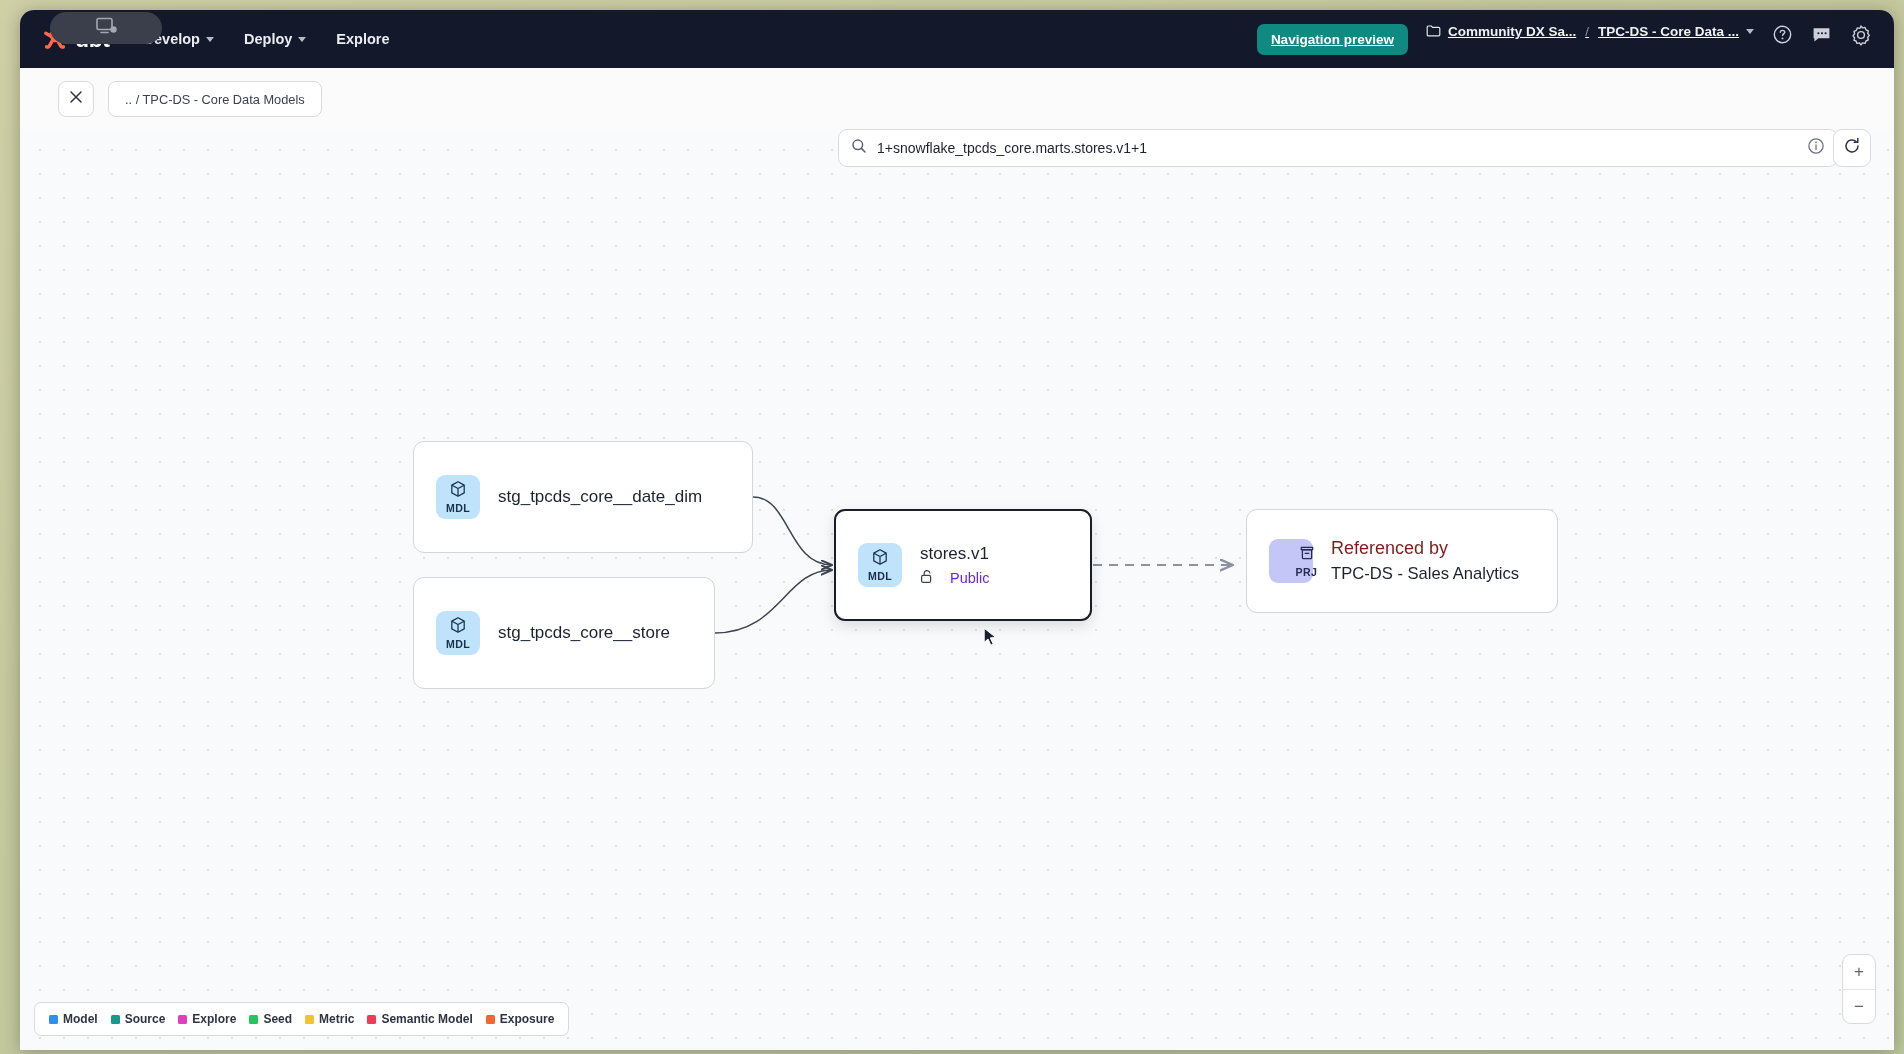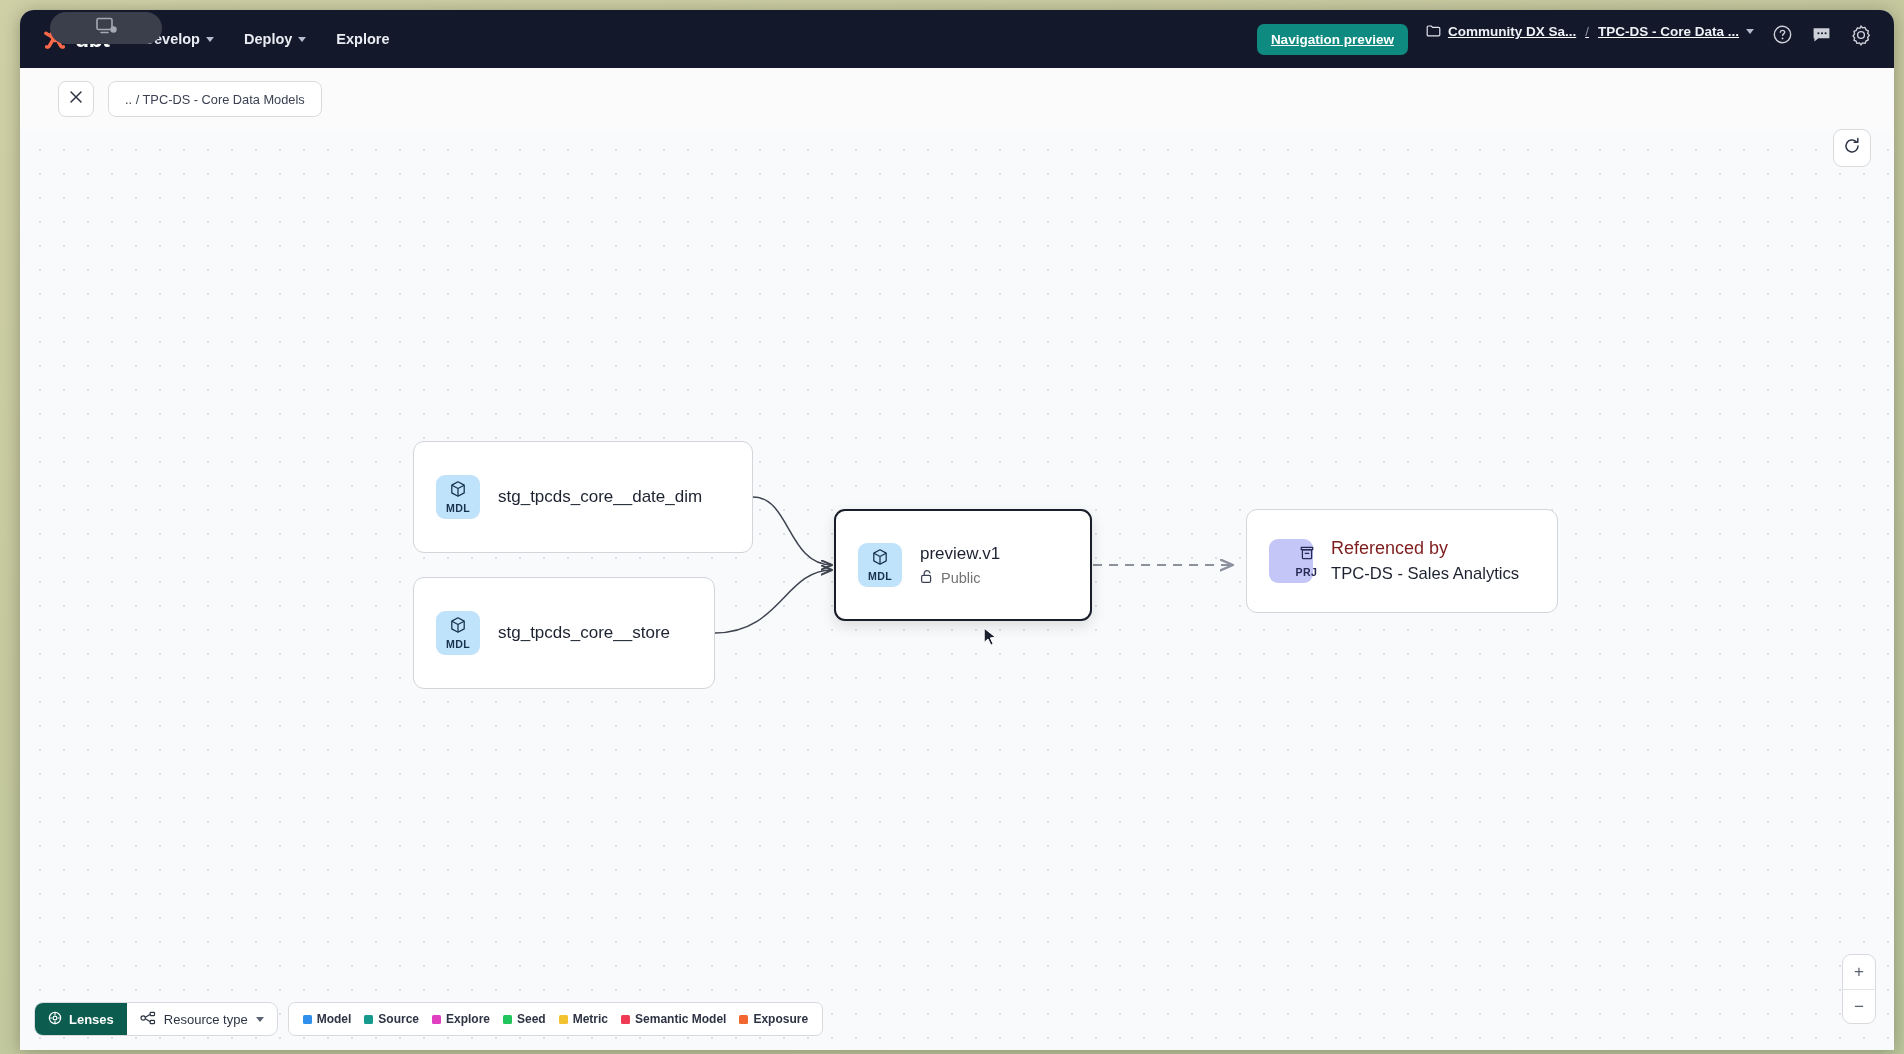--- a/index.html
+++ b/index.html
@@ -154,21 +154,21 @@
   .badge {
     width: 44px; height: 44px; border-radius: 9px;
     display: flex; flex-direction: column; align-items: center; justify-content: center;
     gap: 1px; flex: none;
   }
   .badge.mdl { background: #bfe3fb; color: #17324a; }
   .badge.prj { background: #c3c6f7; color: #272a52; padding-left: 31px; }
   .badge-text { font-size: 10.6px; font-weight: 700; letter-spacing: .4px; line-height: 1; }
   .node-title { font-size: 17px; color: #1d2230; font-weight: 500; white-space: nowrap; }
   .node-stack { display: flex; flex-direction: column; gap: 5px; }
-  .node-sub { display: flex; align-items: center; gap: 8px; font-size: 14.5px; color: #737373; }
+  .node-sub { display: flex; align-items: center; gap: 17px; font-size: 14.5px; color: #6d28d9; }
   .node-kicker { font-size: 18px; color: #7f1d1d; }
   .node-name-strong { font-size: 16.6px; color: #1d2230; font-weight: 500; white-space: nowrap; }
 
   
   #bottombar {
     position: absolute; left: 14px; bottom: 14px;
     display: flex; align-items: center; gap: 10px; z-index: 30;
   }
   .bb-group {
     display: flex; align-items: center;
@@ -305,20 +305,36 @@
       <div class="sq-btn">
         <span>
           <svg width="14" height="14" viewBox="0 0 14 14" fill="none">
             <path d="M2 2l10 10M12 2L2 12" stroke="#2e3444" stroke-width="1.5" stroke-linecap="round"></path>
           </svg>
         </span>
       </div>
 
       <div id="breadcrumb-chip">.. / TPC-DS - Core Data Models</div>
 
+      <div id="search-wrap">
+        <span>
+          <svg width="16" height="16" viewBox="0 0 16 16" fill="none">
+            <circle cx="6.8" cy="6.8" r="4.8" stroke="#5b6272" stroke-width="1.5"></circle>
+            <path d="M10.4 10.4L14 14" stroke="#5b6272" stroke-width="1.5" stroke-linecap="round"></path>
+          </svg>
+        </span>
+        <input id="search-input" type="text" value="1+snowflake_tpcds_core.marts.stores.v1+1" style="">
+        <span>
+          <svg width="18" height="18" viewBox="0 0 18 18" fill="none">
+            <circle cx="9" cy="9" r="7.1" stroke="#6b7280" stroke-width="1.3"></circle>
+            <path d="M9 5.3v.2" stroke="#6b7280" stroke-width="1.6" stroke-linecap="round"></path>
+            <path d="M9 7.9v4.6" stroke="#6b7280" stroke-width="1.3" stroke-linecap="round"></path>
+          </svg>
+        </span>
+      </div>
 
       <div id="refresh-btn">
         <span>
           <svg width="18" height="18" viewBox="0 0 18 18" fill="none">
             <path d="M15 9a6 6 0 11-1.9-4.4" stroke="#2e3444" stroke-width="1.5" stroke-linecap="round" fill="none"></path>
             <path d="M14.8 1.6v3.6h-3.6" stroke="#2e3444" stroke-width="1.5" stroke-linecap="round" stroke-linejoin="round" fill="none"></path>
           </svg>
         </span>
       </div>
     </div>
@@ -372,21 +388,21 @@
         <div class="badge mdl">
           <span>
             <svg width="18" height="18" viewBox="0 0 18 18" fill="none">
               <path d="M9 1.8l6.2 3.3v7.8L9 16.2 2.8 12.9V5.1L9 1.8z" stroke="#17324a" stroke-width="1.25" stroke-linejoin="round"></path>
               <path d="M2.9 5.2L9 8.5l6.1-3.3M9 8.5v7.6" stroke="#17324a" stroke-width="1.25" stroke-linejoin="round"></path>
             </svg>
           </span>
           <span class="badge-text">MDL</span>
         </div>
         <div class="node-stack">
-          <span class="node-title">preview.v1</span>
+          <span class="node-title">stores.v1</span>
           <span class="node-sub">
             <span>
               <svg width="13" height="15" viewBox="0 0 13 15" fill="none">
                 <rect x="1.6" y="6.4" width="9" height="7" rx="1.5" stroke="#3b4152" stroke-width="1.25"></rect>
                 <path d="M4.2 6.4V4.3a2.9 2.9 0 015.7-.5" stroke="#3b4152" stroke-width="1.25" stroke-linecap="round" fill="none"></path>
               </svg>
             </span>
             <span>Public</span>
           </span>
         </div>
@@ -410,44 +426,20 @@
       </div>
 
       <div id="cursor">
         <svg width="16" height="22" viewBox="0 0 16 22" fill="none">
           <path d="M1.2 1.2l11.4 9.1-5.3.6 2.9 6.2-2.3 1.1-2.9-6.2-3.8 3.4z" fill="#1b2030" stroke="#ffffff" stroke-width="1"></path>
         </svg>
       </div>
 
       <div id="bottombar">
 
-        <div class="bb-group">
-          <div id="lenses-btn">
-            <span>
-              <svg width="14" height="14" viewBox="0 0 14 14" fill="none">
-                <circle cx="7" cy="7" r="5.6" stroke="#ffffff" stroke-width="1.2"></circle>
-                <circle cx="7" cy="7" r="1.9" stroke="#ffffff" stroke-width="1.2"></circle>
-                <path d="M7 1.4v2.2M7 10.4v2.2M1.4 7h2.2M10.4 7h2.2" stroke="#ffffff" stroke-width="1.2" stroke-linecap="round"></path>
-              </svg>
-            </span>
-            <span>Lenses</span>
-          </div>
-          <div id="resource-type-btn">
-            <span>
-              <svg width="16" height="14" viewBox="0 0 16 14" fill="none">
-                <circle cx="3.2" cy="7" r="2.2" stroke="#2e3444" stroke-width="1.2"></circle>
-                <rect x="10.2" y="1.3" width="4.3" height="3.4" rx=".8" stroke="#2e3444" stroke-width="1.2"></rect>
-                <rect x="10.2" y="9.3" width="4.3" height="3.4" rx=".8" stroke="#2e3444" stroke-width="1.2"></rect>
-                <path d="M5.4 6.2l4.8-2.9M5.4 7.8l4.8 2.9" stroke="#2e3444" stroke-width="1.2"></path>
-              </svg>
-            </span>
-            <span>Resource type</span>
-            <i class="caret" style="border-top-color:#5b6272"></i>
-          </div>
-        </div>
 
         <div id="legend">
           <span class="legend-item">
             <i class="legend-swatch" style="background:#2f8fed"></i>
             <span>Model</span>
           </span>
           <span class="legend-item">
             <i class="legend-swatch" style="background:#169a8e"></i>
             <span>Source</span>
           </span>

